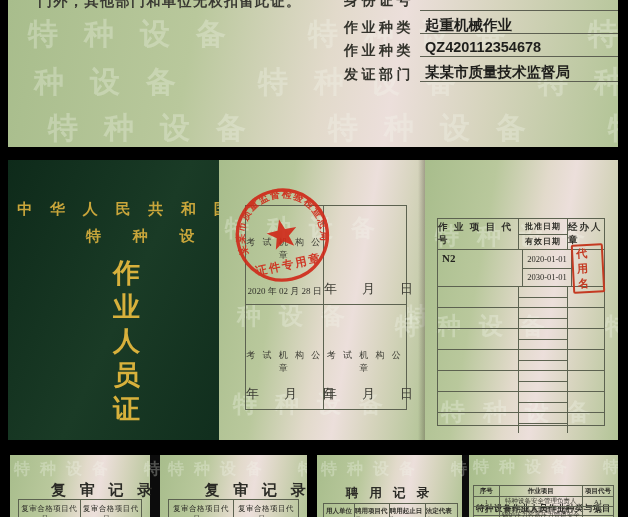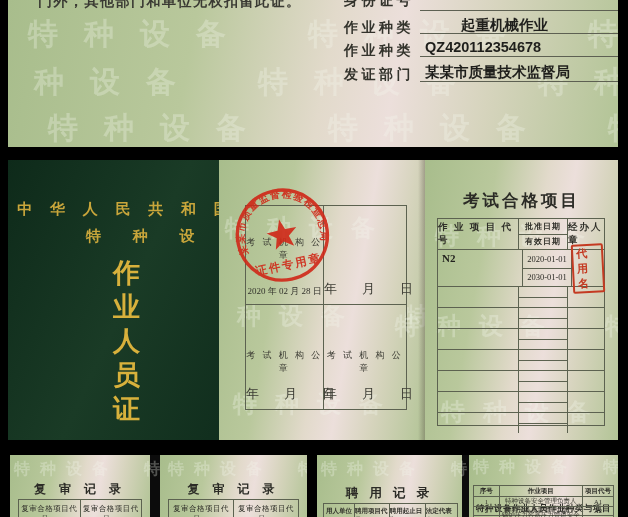--- a/index.html
+++ b/index.html
@@ -53,21 +53,21 @@
   .sub-hd{font-size:8px;letter-spacing:1px;color:#2f2f29;font-weight:700;}
   .code-cell{font-size:11px;font-weight:700;color:#23231f;padding:2px 0 0 4px;}
   .date-txt{font-size:8.5px;color:#2a2a25;}
   .alias-box{border:2px solid #c43a22;color:#c43a22;font-weight:700;font-size:11px;padding:0 3px;transform:rotate(-3deg);border-radius:2px;letter-spacing:1px;}
 
   
   #bl-photo{left:10px;top:455px;width:297px;height:62px;background:#0c0c0c;}
   #br-photo{left:317px;top:455px;width:301px;height:62px;background:#0c0c0c;}
   .b-page{position:absolute;top:0;height:62px;}
   .b-title{position:absolute;left:0;width:100%;text-align:center;font-weight:700;color:#2b2b26;}
-  .rv-title{top:26px;font-size:12px;letter-spacing:5px;}
+  .rv-title{top:26px;font-size:15px;letter-spacing:5px;margin-left:24px;}
   .rv-table{position:absolute;left:8px;right:8px;top:44px;height:40px;border:1px solid #5c6250;display:flex;}
   .rv-cell{flex:1;font-size:7.5px;color:#2f2f29;text-align:center;padding-top:4px;letter-spacing:.5px;}
   .rv-cell + .rv-cell{border-left:1px solid #5c6250;}
   .em-title{top:30px;font-size:12.5px;letter-spacing:4px;}
   .em-table{position:absolute;left:6px;right:4px;top:48px;height:30px;border:1px solid #5c6250;display:flex;}
   .em-cell{display:flex;align-items:flex-start;justify-content:center;font-size:6.5px;color:#2f2f29;padding-top:3px;font-weight:700;}
   .em-cell + .em-cell{border-left:1px solid #5c6250;}
   .cat-title{top:16px;font-size:8.5px;letter-spacing:.5px;margin-top:32px;}
   .cat-table{position:absolute;left:4px;right:4px;top:30px;border:1px solid #5c6250;font-size:6.5px;color:#2f2f29;}
   .cat-row{display:flex;border-top:1px solid #5c6250;height:8.5px;align-items:center;}
@@ -85,21 +85,21 @@
     <div class="wm" style="left:20px;top:14px;font-size:30px;letter-spacing:26px;">特种设备　特种设备　特种设备</div>
     <div class="wm" style="left:-30px;top:62px;font-size:30px;letter-spacing:26px;">特种设备　特种设备　特种设备</div>
     <div class="wm" style="left:40px;top:108px;font-size:30px;letter-spacing:26px;">特种设备　特种设备　特种设备</div>
 
     <div class="clause">门外，其他部门和单位无权扣留此证。</div>
 
     <div class="f-label" style="top:-8px;">身份证号</div>
     <div class="f-line" style="top:10px;"></div>
 
     <div class="f-label" style="top:19px;">作业种类</div>
-    <div class="f-value" style="top:16px;margin-left:36px;">起重机械作业</div>
+    <div class="f-value" style="top:16px;">起重机械作业</div>
     <div class="f-line" style="top:33px;"></div>
 
     <div class="f-label" style="top:42px;">作业种类</div>
     <div class="f-value" style="top:39px;">QZ420112354678</div>
     <div class="f-line" style="top:56px;"></div>
 
     <div class="f-label" style="top:66px;">发证部门</div>
     <div class="f-value" style="top:63px;">某某市质量技术监督局</div>
     <div class="f-line" style="top:81px;"></div>
   </div>
@@ -161,21 +161,20 @@
       </svg>
     </div>
 
     <div class="gutter"></div>
 
     <div class="mid-page-r grad">
       <div class="wm" style="left:10px;top:60px;font-size:24px;letter-spacing:18px;">特种设备　特种设备　特种设备</div>
       <div class="wm" style="left:-30px;top:150px;font-size:24px;letter-spacing:18px;">特种设备　特种设备　特种设备</div>
       <div class="wm" style="left:16px;top:236px;font-size:24px;letter-spacing:18px;">特种设备　特种设备　特种设备</div>
 
-      <div class="ex-title">考试合格项目</div>
 
       <div class="ex-table">
         <div class="ex-row head">
           <div class="exc1 hd-txt">作 业 项 目 代 号</div>
           <div class="exc2">
             <div class="half sub-hd">批准日期</div>
             <div class="half sub-hd">有效日期</div>
           </div>
           <div class="exc3 hd-txt">经办人章</div>
         </div>

